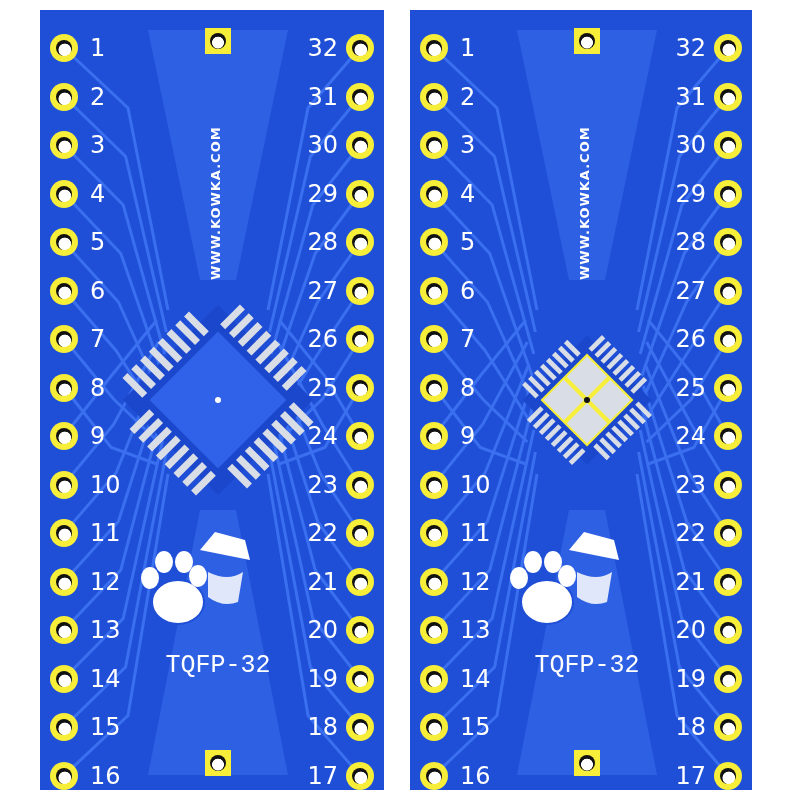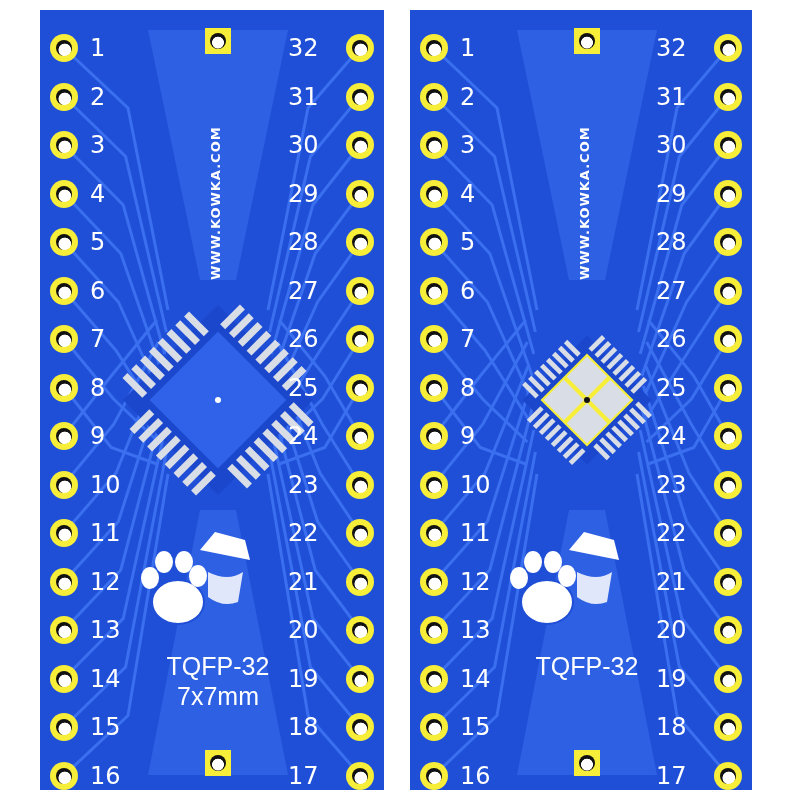--- a/index.html
+++ b/index.html
@@ -1,26 +1,26 @@
 <!DOCTYPE html>
 <html><head>
 <meta charset="utf-8">
 <style>
   html,body{margin:0;padding:0;background:#ffffff;}
   body{width:800px;height:800px;position:relative;overflow:hidden;font-family:"DejaVu Sans",sans-serif;}
   .board{position:absolute;top:10px;height:780px;background:#1f4fd6;overflow:hidden;}
   .board svg{position:absolute;left:0;top:0;}
   .pin-label{position:absolute;color:#ffffff;font-size:24px;line-height:24px;font-family:"DejaVu Sans",sans-serif;}
-  .pin-label.right{text-align:left;width:50px;}
+  .pin-label.right{text-align:right;width:50px;}
   .pad{position:absolute;width:28px;height:28px;border-radius:50%;background:#f7ee3a;box-sizing:border-box;}
   .pad::after{content:"";position:absolute;left:6px;top:6px;width:16px;height:16px;border-radius:50%;background:radial-gradient(circle at 55% 62%,#ffffff 0 45%,#111 50%);}
   .sq-pad{position:absolute;width:26px;height:26px;background:#f7ee3a;}
   .sq-pad::after{content:"";position:absolute;left:5px;top:5px;width:16px;height:16px;border-radius:50%;background:radial-gradient(circle at 50% 60%,#ffffff 0 45%,#111 50%);}
   .url{position:absolute;color:#fff;font-size:13px;letter-spacing:1px;transform:rotate(-90deg);transform-origin:left top;white-space:nowrap;font-family:"DejaVu Sans",sans-serif;font-weight:bold;}
-  .title{position:absolute;color:#fff;font-size:25px;text-align:center;width:200px;line-height:28px;font-family:Liberation Sans, sans-serif;}
+  .title{position:absolute;color:#fff;font-size:25px;text-align:center;width:200px;line-height:28px;font-family:Liberation Mono, monospace;}
 </style>
 </head>
 <body>
 
 <div class="board" id="b0" style="left:40px;width:344px;">
     <svg width="344" height="780">
       <polygon points="108,20 248,20 196,270 160,270" fill="#3a6ff0" opacity="0.55"></polygon>
       <polygon points="108,765 248,765 196,500 160,500" fill="#3a6ff0" opacity="0.55"></polygon>
       <polyline points="24,38 88,98 128,300" fill="none" stroke="#3a6ff0" stroke-width="3"></polyline>
       <polyline points="320,38 268,98 228,300" fill="none" stroke="#3a6ff0" stroke-width="3"></polyline>
@@ -158,21 +158,20 @@
     <div class="pad" style="left: 306px; top: 703px;"></div>
     <div class="pin-label right" style="left: 248px; top: 705px;">18</div>
     <div class="pad" style="left: 10px; top: 751.5px;"></div>
     <div class="pin-label" style="left: 50px; top: 753.5px;">16</div>
     <div class="pad" style="left: 306px; top: 751.5px;"></div>
     <div class="pin-label right" style="left: 248px; top: 753.5px;">17</div>
     <div class="sq-pad" style="left: 165px; top: 18px;"></div>
     <div class="sq-pad" style="left: 165px; top: 740px;"></div>
     <div class="url" style="left: 168px; top: 270px;">WWW.KOWKA.COM</div>
     <div class="title" style="left: 78px; top: 642px;">TQFP-32</div>
-    <div class="title" style="left: 78px; top: 672px;">7x7mm</div>
   </div>
 <div class="board" id="b1" style="left:410px;width:342px;">
     <svg width="342" height="780">
       <polygon points="107,20 247,20 195,270 159,270" fill="#3a6ff0" opacity="0.55"></polygon>
       <polygon points="107,765 247,765 195,500 159,500" fill="#3a6ff0" opacity="0.55"></polygon>
       <polyline points="24,38 87,98 127,300" fill="none" stroke="#3a6ff0" stroke-width="3"></polyline>
       <polyline points="318,38 267,98 227,300" fill="none" stroke="#3a6ff0" stroke-width="3"></polyline>
       <polyline points="24,86.5 84.6,146.5 125.4,322" fill="none" stroke="#3a6ff0" stroke-width="3"></polyline>
       <polyline points="318,86.5 269.4,146.5 228.6,322" fill="none" stroke="#3a6ff0" stroke-width="3"></polyline>
       <polyline points="24,135 82.2,195 123.8,344" fill="none" stroke="#3a6ff0" stroke-width="3"></polyline>

